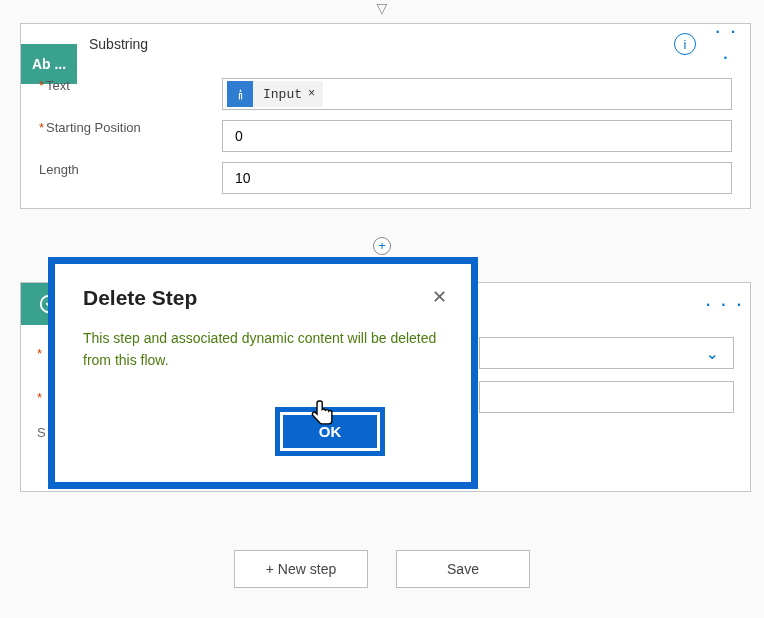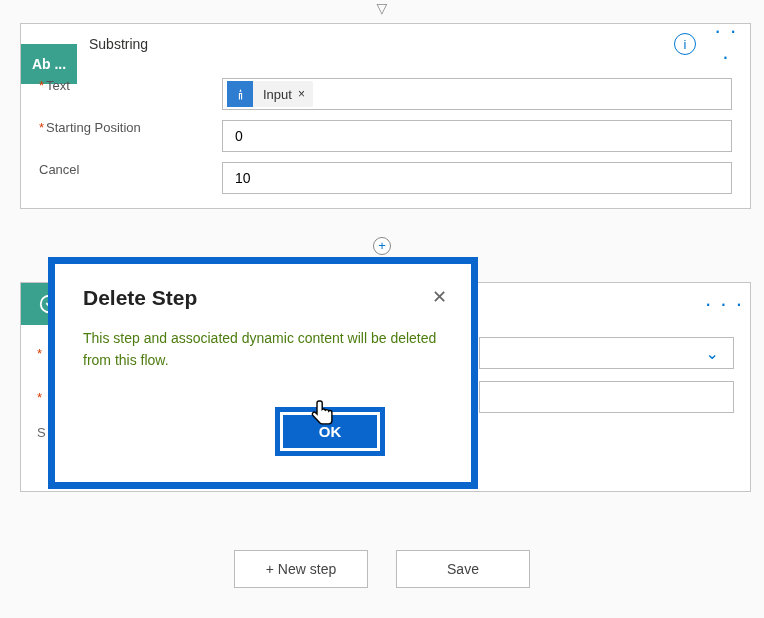--- a/index.html
+++ b/index.html
@@ -102,20 +102,21 @@
       display: flex;
       align-items: center;
       padding: 2px 4px;
     }
     .token {
       display: inline-flex;
       align-items: center;
       background: #f2f2f2;
       height: 26px;
       border-radius: 2px;
+      font-family: Liberation Mono, monospace;
     }
     .token-icon {
       width: 26px;
       height: 26px;
       background: #2f7dd0;
       color: #fff;
       display: flex;
       align-items: center;
       justify-content: center;
     }
@@ -331,21 +332,21 @@
         </div>
       </div>
     </div>
     <div class="form-row">
       <div class="form-label"><span class="req">*</span><span>Starting Position</span></div>
       <div class="input-wrap">
         <input class="input-text" value="0" style="">
       </div>
     </div>
     <div class="form-row">
-      <div class="form-label"><span>Cancel</span></div>
+      <div class="form-label"><span>Length</span></div>
       <div class="input-wrap">
         <input class="input-text" value="10" style="">
       </div>
     </div>
   </div>
 </div>
 
 <div class="add-circle">+</div>
 
 <div class="card second-card">

